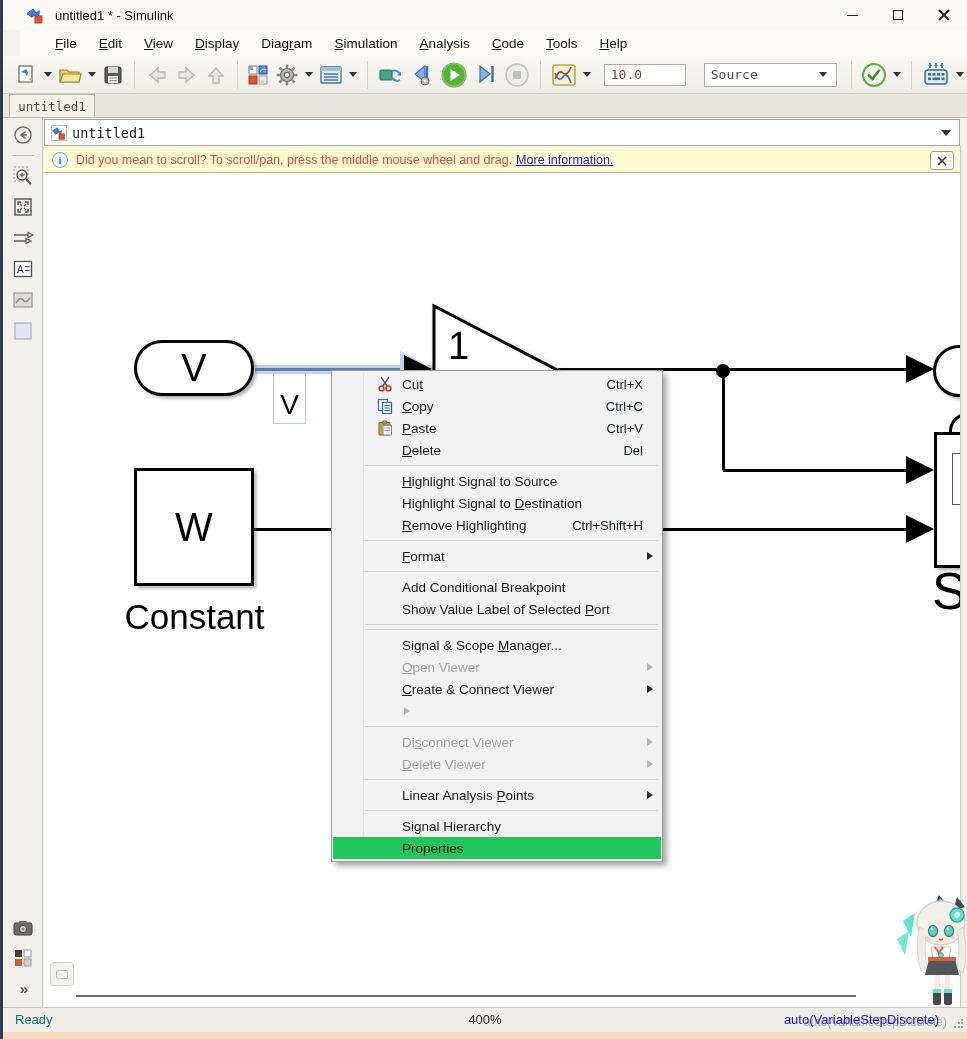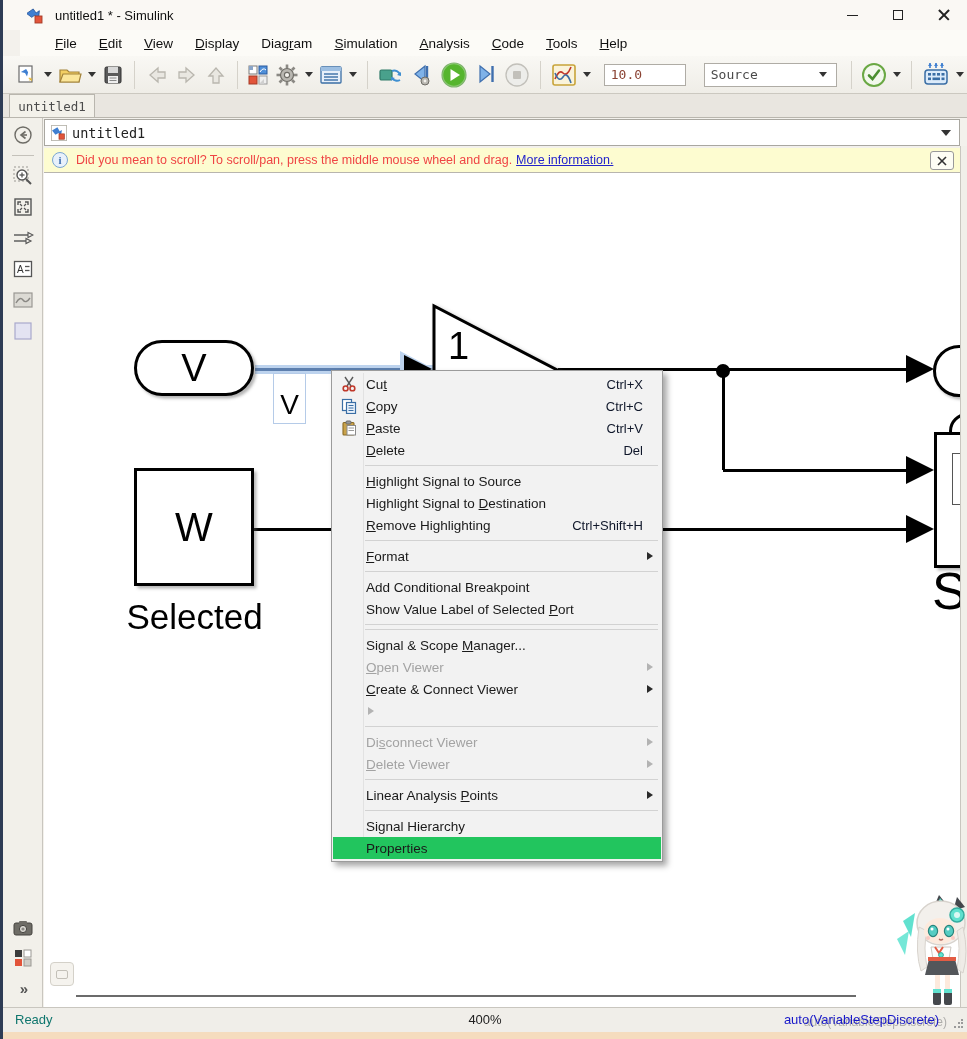--- a/index.html
+++ b/index.html
@@ -87,21 +87,21 @@
   .scope-s { position:absolute; left:888px; top:388px; font-size:52px; color:#000; }
   .constblk { position:absolute; left:90px; top:295px; width:120px; height:118px; background:#fff; border:3px solid #000; display:flex; align-items:center; justify-content:center; font-size:40px; color:#000; }
   .const-label { position:absolute; left:28px; top:424px; width:245px; text-align:center; font-size:35px; color:#000; }
   .mini-badge { position:absolute; left:6px; top:789px; width:24px; height:24px; border:1px solid #d4d1c9; border-radius:4px; background:#f5f3ee; display:flex; align-items:center; justify-content:center; }
   .mini-badge span { display:block; width:12px; height:9px; border:1.4px solid #c3c0b8; border-radius:2px; }
 
   
   .cmenu { position:absolute; left:287px; top:197px; width:332px; background:#f2f2f2; border:1px solid #9b9b9b;
     box-shadow:4px 4px 6px rgba(0,0,0,.35); z-index:50; padding:2px 1px; }
   .cm-gline { position:absolute; left:31px; top:2px; bottom:2px; width:1px; background:#e2e2e2; }
-  .cm-row { position:relative; display:flex; align-items:center; height:22px; padding-right:4px; }
+  .cm-row { position:relative; display:flex; align-items:center; height:22px; padding-right:4px;padding-left:36px; }
   .cm-row.selected { background:#22c55e;justify-content:center; }
   .cm-gutter { width:31px; display:flex; align-items:center; justify-content:center; flex:none; }
   .cm-label { flex:1; font-size:13.5px; color:#1a1a1a; white-space:nowrap; padding-left:2px; }
   .cm-short { font-size:13px; color:#0f172a; }
   .cm-arrow { width:14px; flex:none; display:flex; justify-content:center; }
   .cm-arrow i { width:0; height:0; border-top:4.5px solid transparent; border-bottom:4.5px solid transparent; border-left:6px solid #2a2a2a; }
   .cm-row.disabled .cm-label, .cm-row.disabled .cm-short { color:#a3a3a3; }
   .cm-row.disabled .cm-arrow i { border-left-color:#b3b3b3; }
   .cm-sep { height:1px; background:#d2d2d2; margin:4px 3px 4px 32px; }
 
@@ -456,21 +456,21 @@
     </div>
 
     <svg style="position:absolute; left:387px; top:130px;" width="136" height="140">
       <polygon points="3,3 3,135 130,69" fill="#fff" stroke="#000" stroke-width="3" style="filter:drop-shadow(2.5px 2.5px 2px rgba(90,90,90,.45))"></polygon>
     </svg>
     <div class="gain-num">1</div>
 
     <div class="constblk blk-shadow">
       <span>W</span>
     </div>
-    <div class="const-label">Selected</div>
+    <div class="const-label">Constant</div>
 
     <div class="outport blk-shadow"></div>
     <div class="pcircle"></div>
     <div class="scopeblk blk-shadow">
       <div class="scopescr"></div>
     </div>
     <div class="scope-s">S</div>
 
     <div class="mini-badge">
         <span></span>

